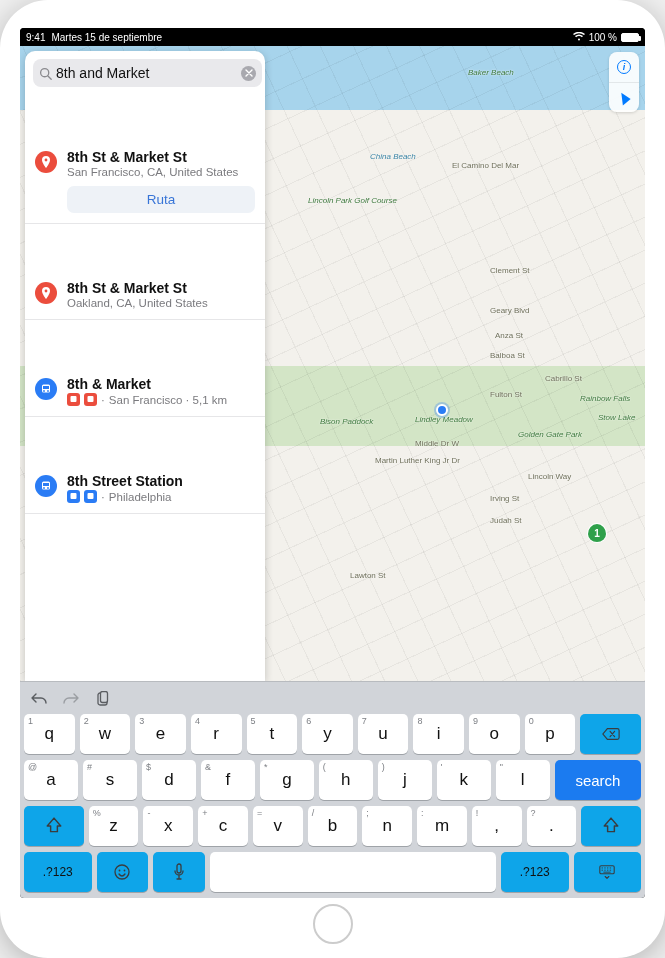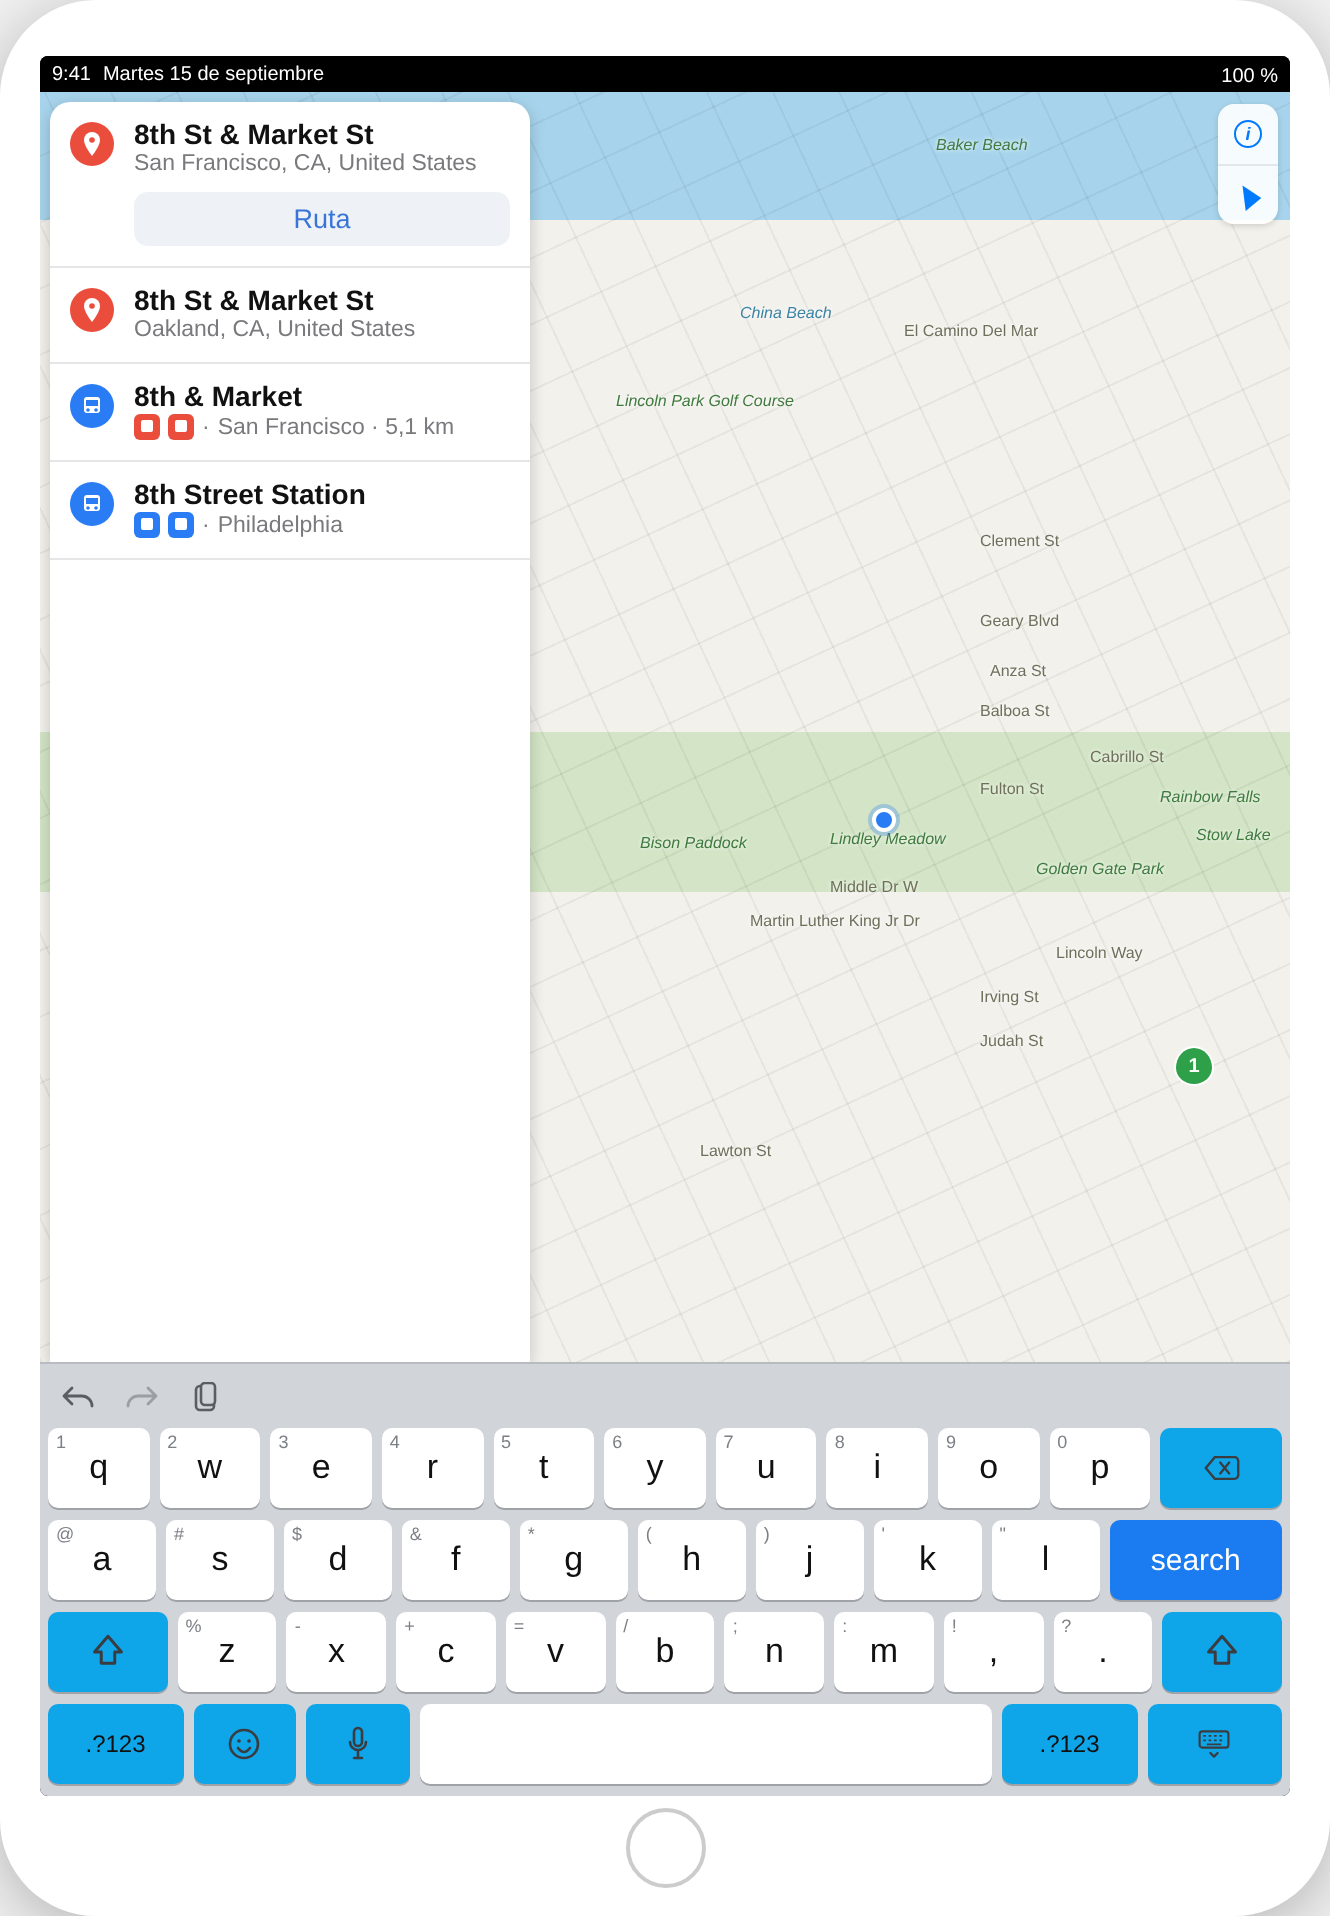--- a/index.html
+++ b/index.html
@@ -17,21 +17,21 @@
     width: 100%; height: 100%; background: #000; border-radius: 4px; position: relative; overflow: hidden;
     display: flex; flex-direction: column;
   }
 
   
   .status-bar {
     height: 18px; background: #000; color: #fff; display: flex; align-items: center;
     justify-content: space-between; font-size: 10px; padding: 0 6px; flex-shrink: 0;
   }
   .status-left { display: flex; gap: 6px; align-items: center; }
-  .status-right { display: flex; gap: 4px; align-items: center; flex-direction: column; }
+  .status-right { display: flex; gap: 4px; align-items: center; }
   .battery {
     width: 18px; height: 9px; border: 1px solid #fff; border-radius: 2px; position: relative;
     background: #fff;
   }
   .battery::after { content:""; position:absolute; right:-3px; top:2px; width:2px; height:5px; background:#fff; border-radius:0 1px 1px 0;}
 
   
   .app-area {
     flex: 1; position: relative; background: #eef1ea; overflow: hidden;
   }
@@ -89,21 +89,21 @@
     flex: 1; display: flex; align-items: center; gap: 4px;
     background: #e9e9ec; border-radius: 8px; padding: 4px 6px; height: 28px;
   }
   .search-field svg { flex-shrink:0; }
   .search-text { flex:1; font-size: 14px; color: #111; border:none; background:transparent; outline:none;}
   .clear-btn { width:15px; height:15px; border-radius:50%; background:#a9a9af; color:#fff; font-size:10px; display:flex; align-items:center; justify-content:center;}
 
   .results { }
   .result {
     display: flex; align-items: flex-start; gap: 10px;
-    padding: 8px 10px 10px 10px; border-bottom: 1px solid #e6e6e8;
+    padding: 8px 10px 10px 10px; border-bottom: 1px solid #e6e6e8; margin-top: 48px;
   }
   .res-icon {
     width: 22px; height: 22px; border-radius: 50%;
     display:flex; align-items:center; justify-content:center; flex-shrink:0;
     margin-top:2px;
   }
   .res-icon.pin { background:#eb4d3d; color:#fff; }
   .res-icon.transit { background:#2a7cf5; color:#fff; }
   .res-body { flex:1; min-width:0; }
   .res-title { font-size: 14px; font-weight: 600; color:#111; }
@@ -202,20 +202,35 @@
       <div class="map-controls">
         <div>
             <span class="info-circle">i</span>
           </div>
         <div>
             <span class="loc-arrow"></span>
           </div>
       </div>
 
       <div class="panel">
+        <div class="search-row">
+          <div class="search-field">
+            <svg width="13" height="13" viewBox="0 0 16 16">
+                <circle cx="7" cy="7" r="5" stroke="#8a8a8e" stroke-width="1.6" fill="none"></circle>
+                <line x1="11" y1="11" x2="15" y2="15" stroke="#8a8a8e" stroke-width="1.6" stroke-linecap="round"></line>
+              </svg>
+            <input class="search-text" value="8th and Market" style="">
+            <span class="clear-btn">
+              <svg width="8" height="8" viewBox="0 0 8 8">
+                  <path d="M1 1l6 6M7 1L1 7" stroke="#fff" stroke-width="1.4" stroke-linecap="round"></path>
+                </svg>
+            </span>
+          </div>
+
+        </div>
 
         <div class="results" id="results">
             <div class="result">
               <div class="res-icon pin">
                 <svg width="10" height="12" viewBox="0 0 10 12">
                   <path d="M5 0a4 4 0 00-4 4c0 3 4 8 4 8s4-5 4-8a4 4 0 00-4-4z" fill="#fff"></path>
                   <circle cx="5" cy="4" r="1.4" fill="#eb4d3d"></circle>
                 </svg>
               </div>
               <div class="res-body">

